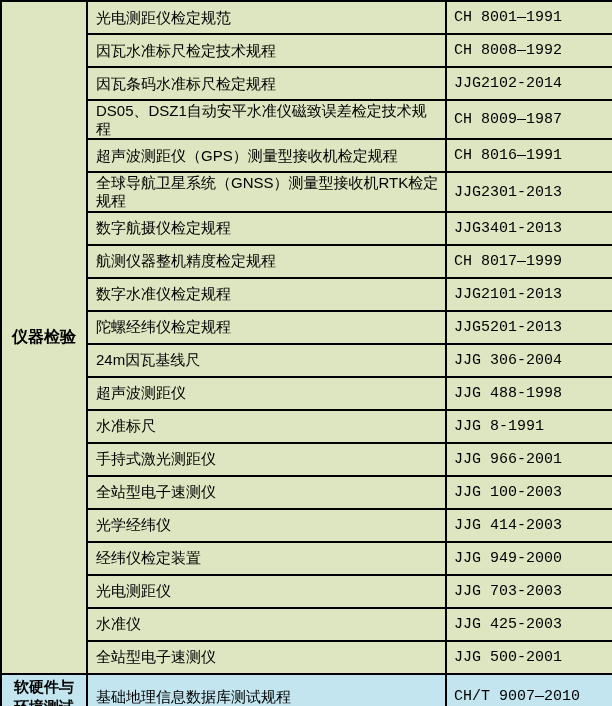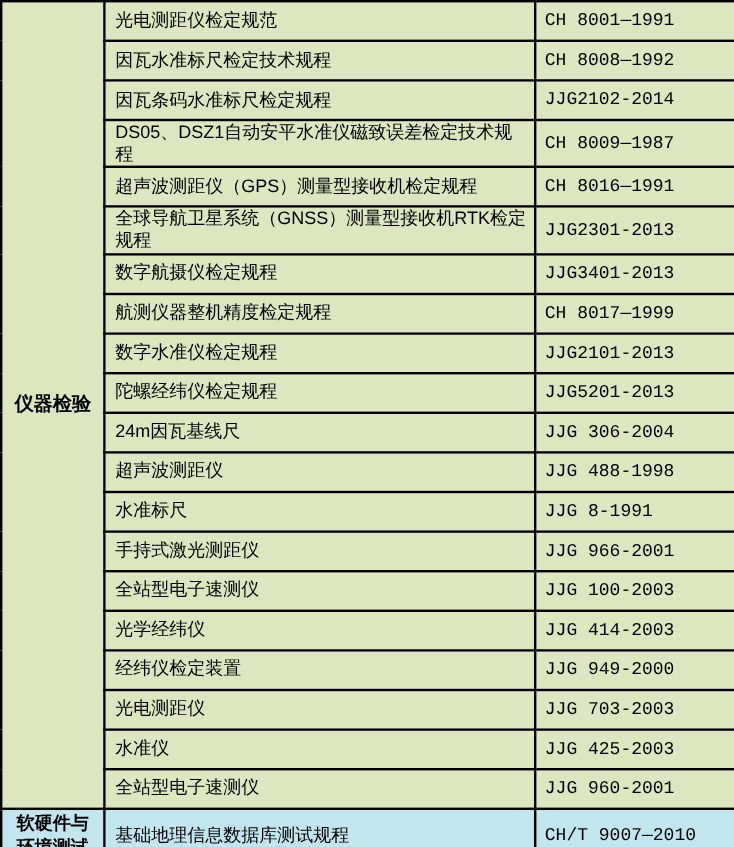--- a/index.html
+++ b/index.html
@@ -144,21 +144,21 @@
       <tr class="std-row">
         <td class="name-cell">光电测距仪</td>
         <td class="code-cell">JJG 703-2003</td>
       </tr>
       <tr class="std-row">
         <td class="name-cell">水准仪</td>
         <td class="code-cell">JJG 425-2003</td>
       </tr>
       <tr class="std-row">
         <td class="name-cell">全站型电子速测仪</td>
-        <td class="code-cell">JJG 960-2001</td>
+        <td class="code-cell">JJG 500-2001</td>
       </tr>
       <tr class="blue-row">
         <td class="cat-cell">
           <div>软硬件与</div>
           <div>环境测试</div>
         </td>
         <td class="name-cell">基础地理信息数据库测试规程</td>
         <td class="code-cell">CH/T 9007—2010</td>
       </tr>
     </tbody>

